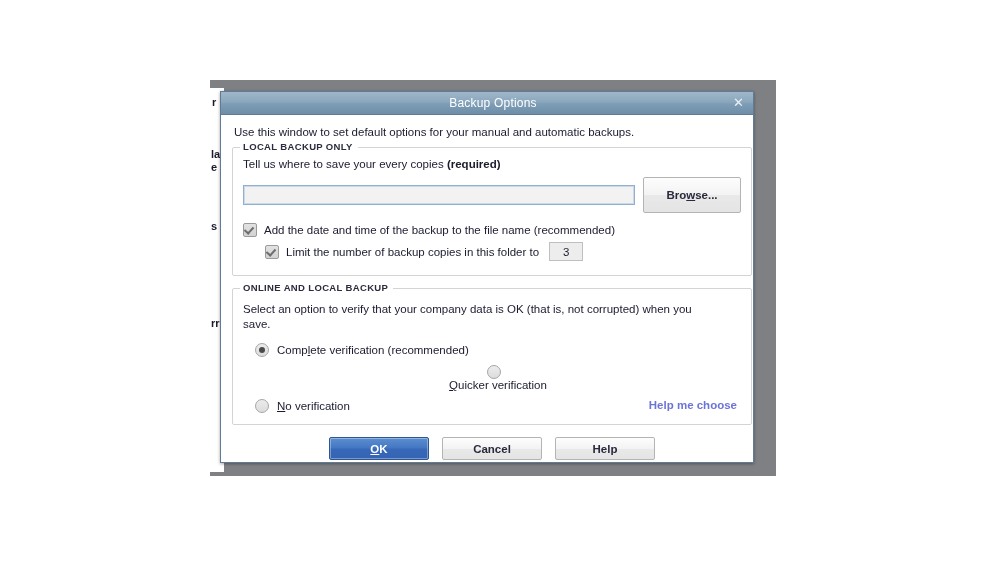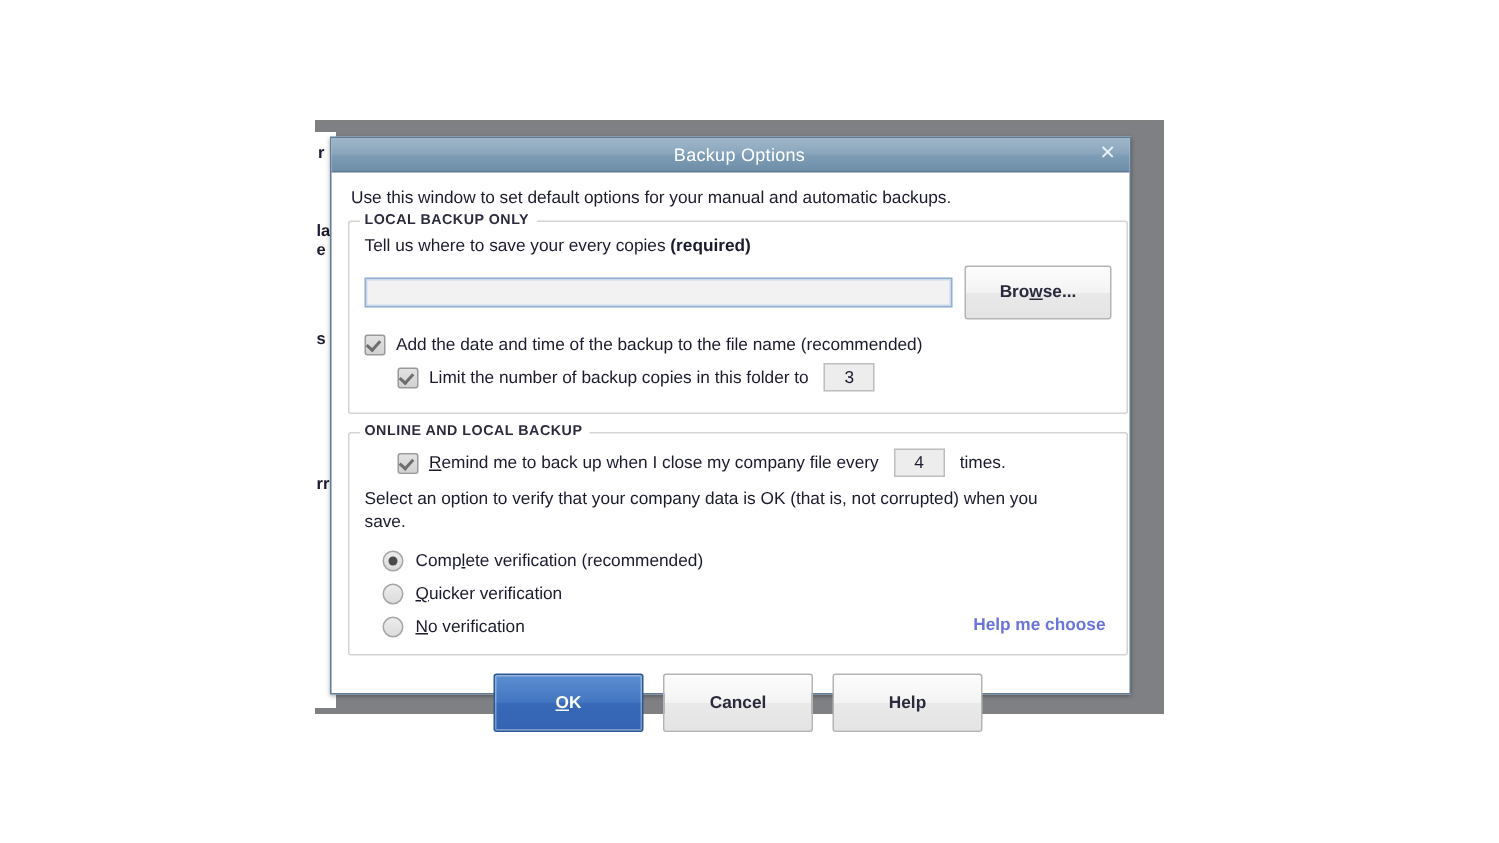--- a/index.html
+++ b/index.html
@@ -264,21 +264,21 @@
 
   
   #footer {
     display: flex;
     justify-content: center;
     gap: 13px;
     margin-top: 3px;
   }
   .footer-btn {
     width: 100px;
-    height: 39px;
+    height: 23px;
     font-size: 11.5px;
     font-weight: bold;
   }
   #ok-btn {
     background: linear-gradient(to bottom, #5b8ed0 0%, #4477c2 48%, #3769b8 52%, #3463b2 100%);
     border: 1px solid #2d5792;
     color: #ffffff;
     box-shadow: inset 0 0 0 1px rgba(255,255,255,0.35);
   }
   #ok-btn .uline { text-decoration: underline; }
@@ -333,39 +333,31 @@
           <span class="numbox">3</span>
         </div>
 
       </div>
     </div>
 
     <div class="group">
       <div class="group-legend">ONLINE AND LOCAL BACKUP</div>
       <div class="group-inner">
 
-        <div class="cb-row indent" style="margin-bottom:8px;">
-          <span class="cbox checked"></span>
-          <span><span class="uline">R</span><span>emind me to back up when I close my company file every</span></span>
-          <span class="spacer-sm"></span>
-          <span class="numbox">4</span>
-          <span class="spacer-sm"></span>
-          <span>times.</span>
-        </div>
 
         <div class="para">Select an option to verify that your company data is OK (that is, not corrupted) when you save.</div>
 
         <div class="radio-block">
 
           <div class="radio-row indent" style="margin-left:12px;">
             <span class="radio selected"></span>
             <span><span>Comp</span><span class="uline">l</span><span>ete verification (recommended)</span></span>
           </div>
 
-          <div class="radio-row indent" style="margin-left:12px;">
+          <div class="radio-row indent" style="margin-left:12px;flex-direction:column;">
             <span class="radio"></span>
             <span><span></span><span class="uline">Q</span><span>uicker verification</span></span>
           </div>
 
           <div class="radio-row indent" style="margin-left:12px; margin-bottom:2px;">
             <span class="radio"></span>
             <span><span></span><span class="uline">N</span><span>o verification</span></span>
           </div>
 
           <div id="help-link">Help me choose</div>

